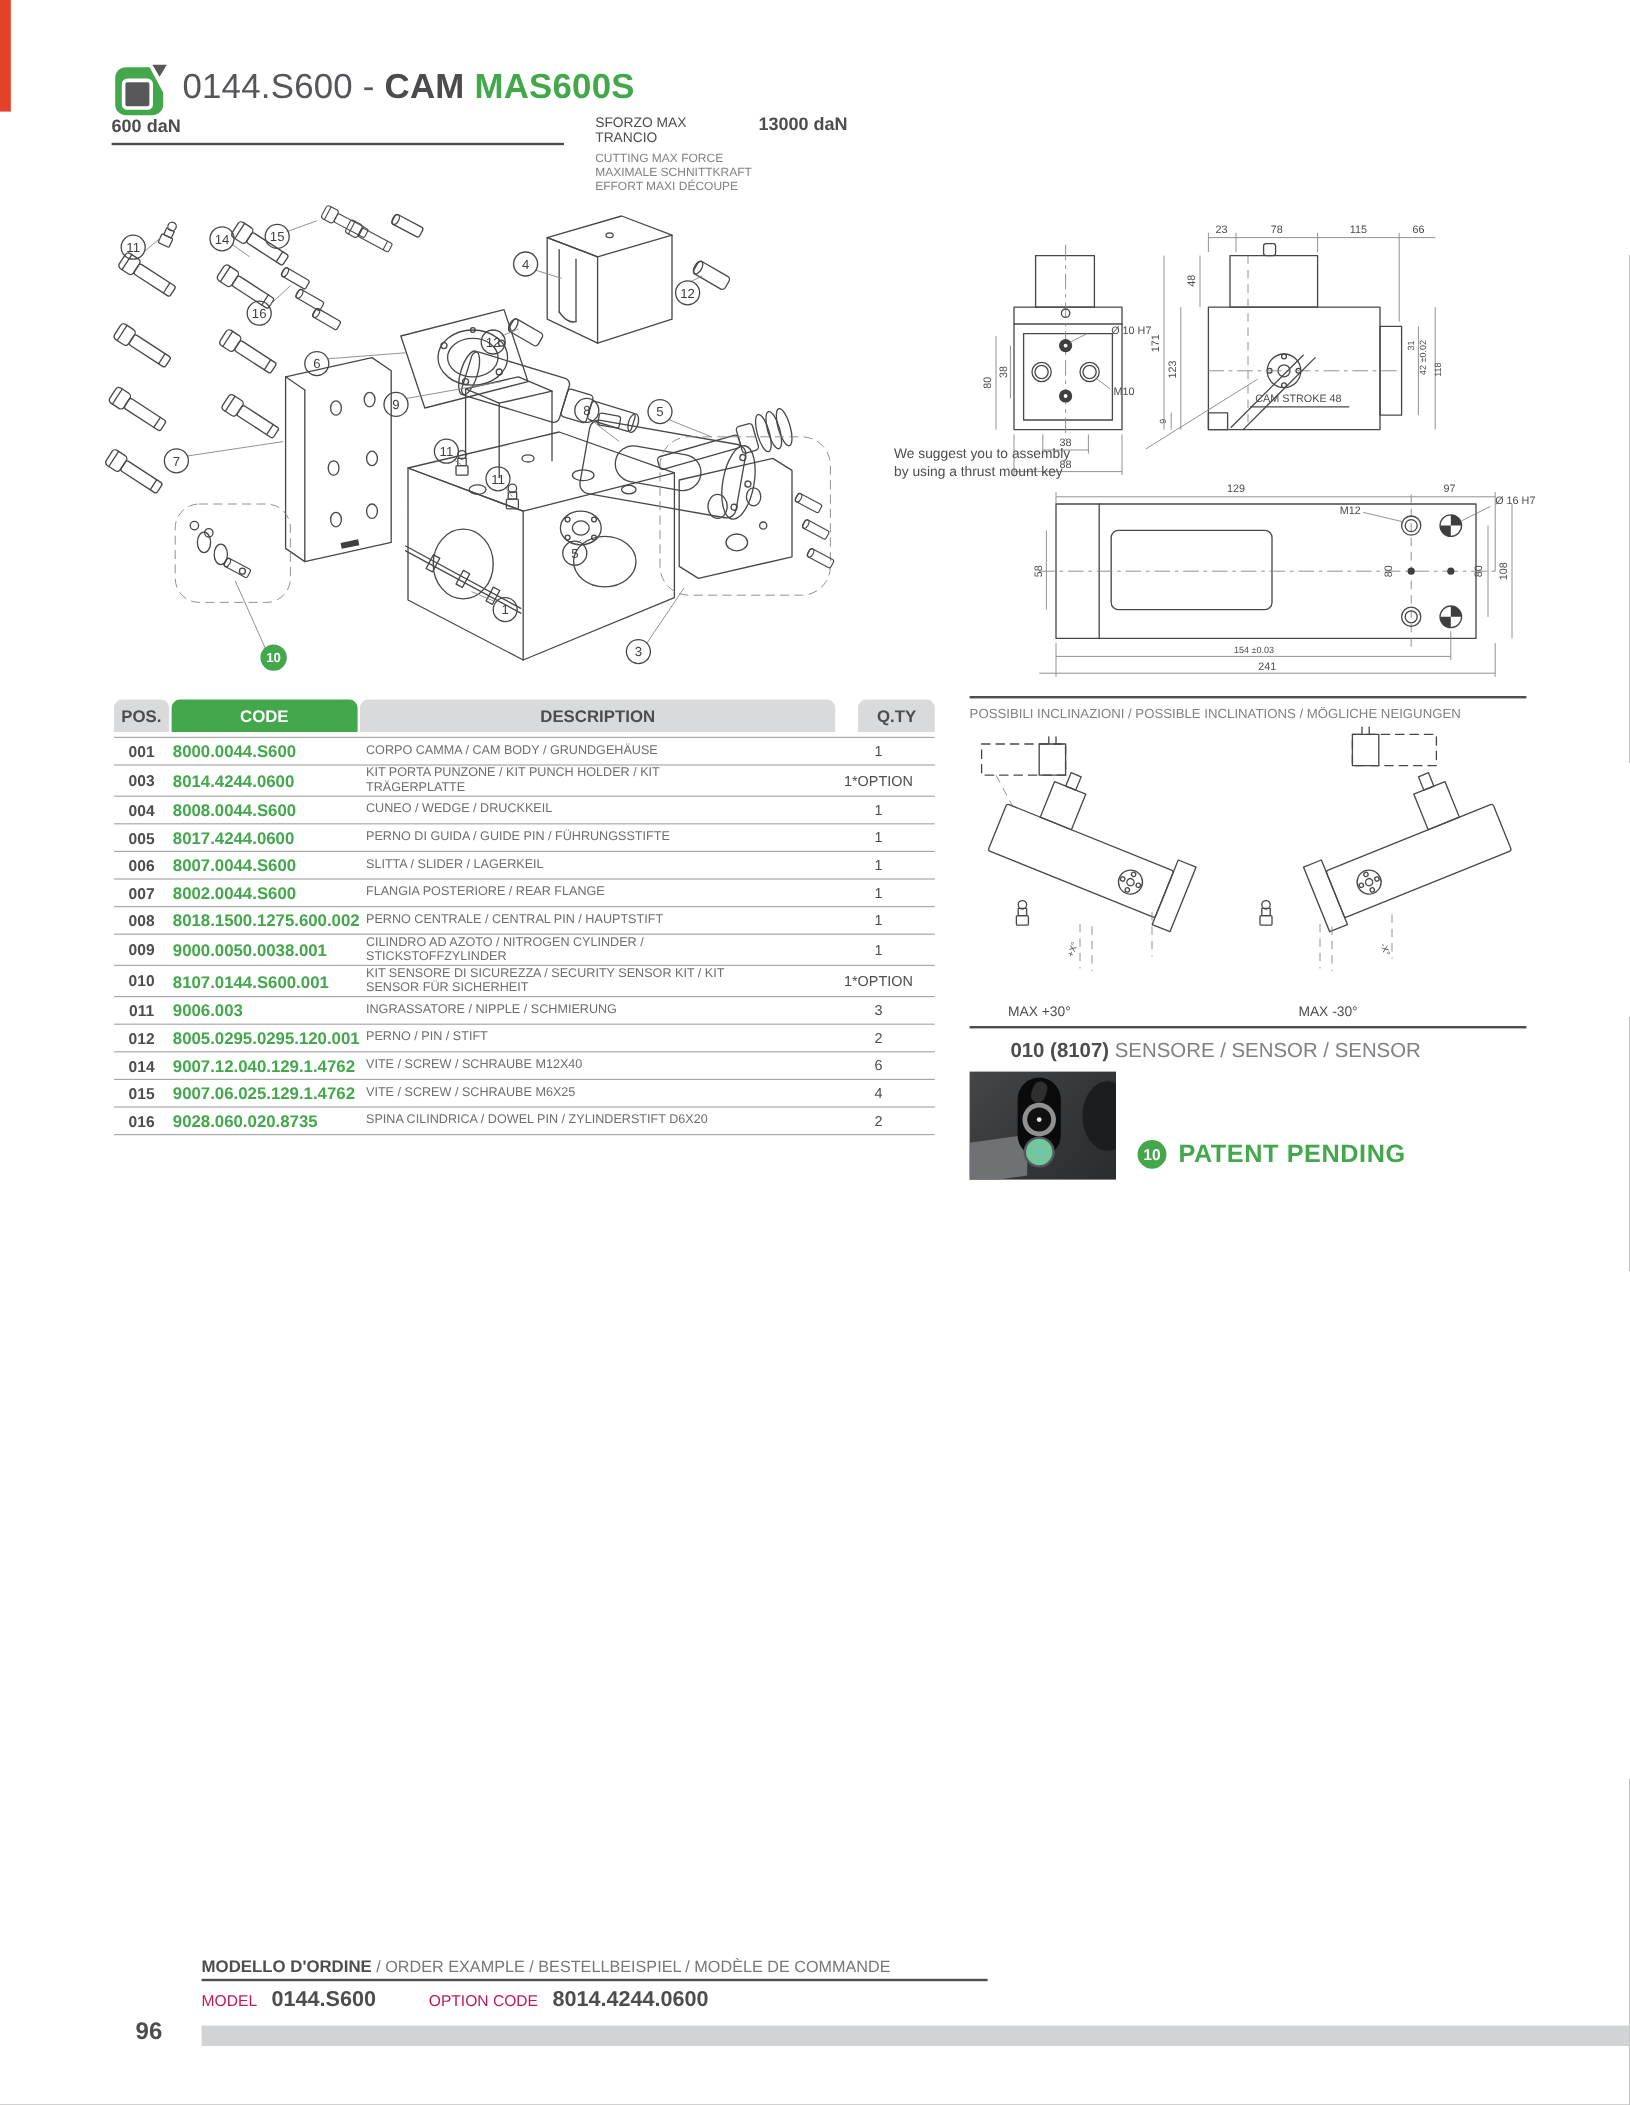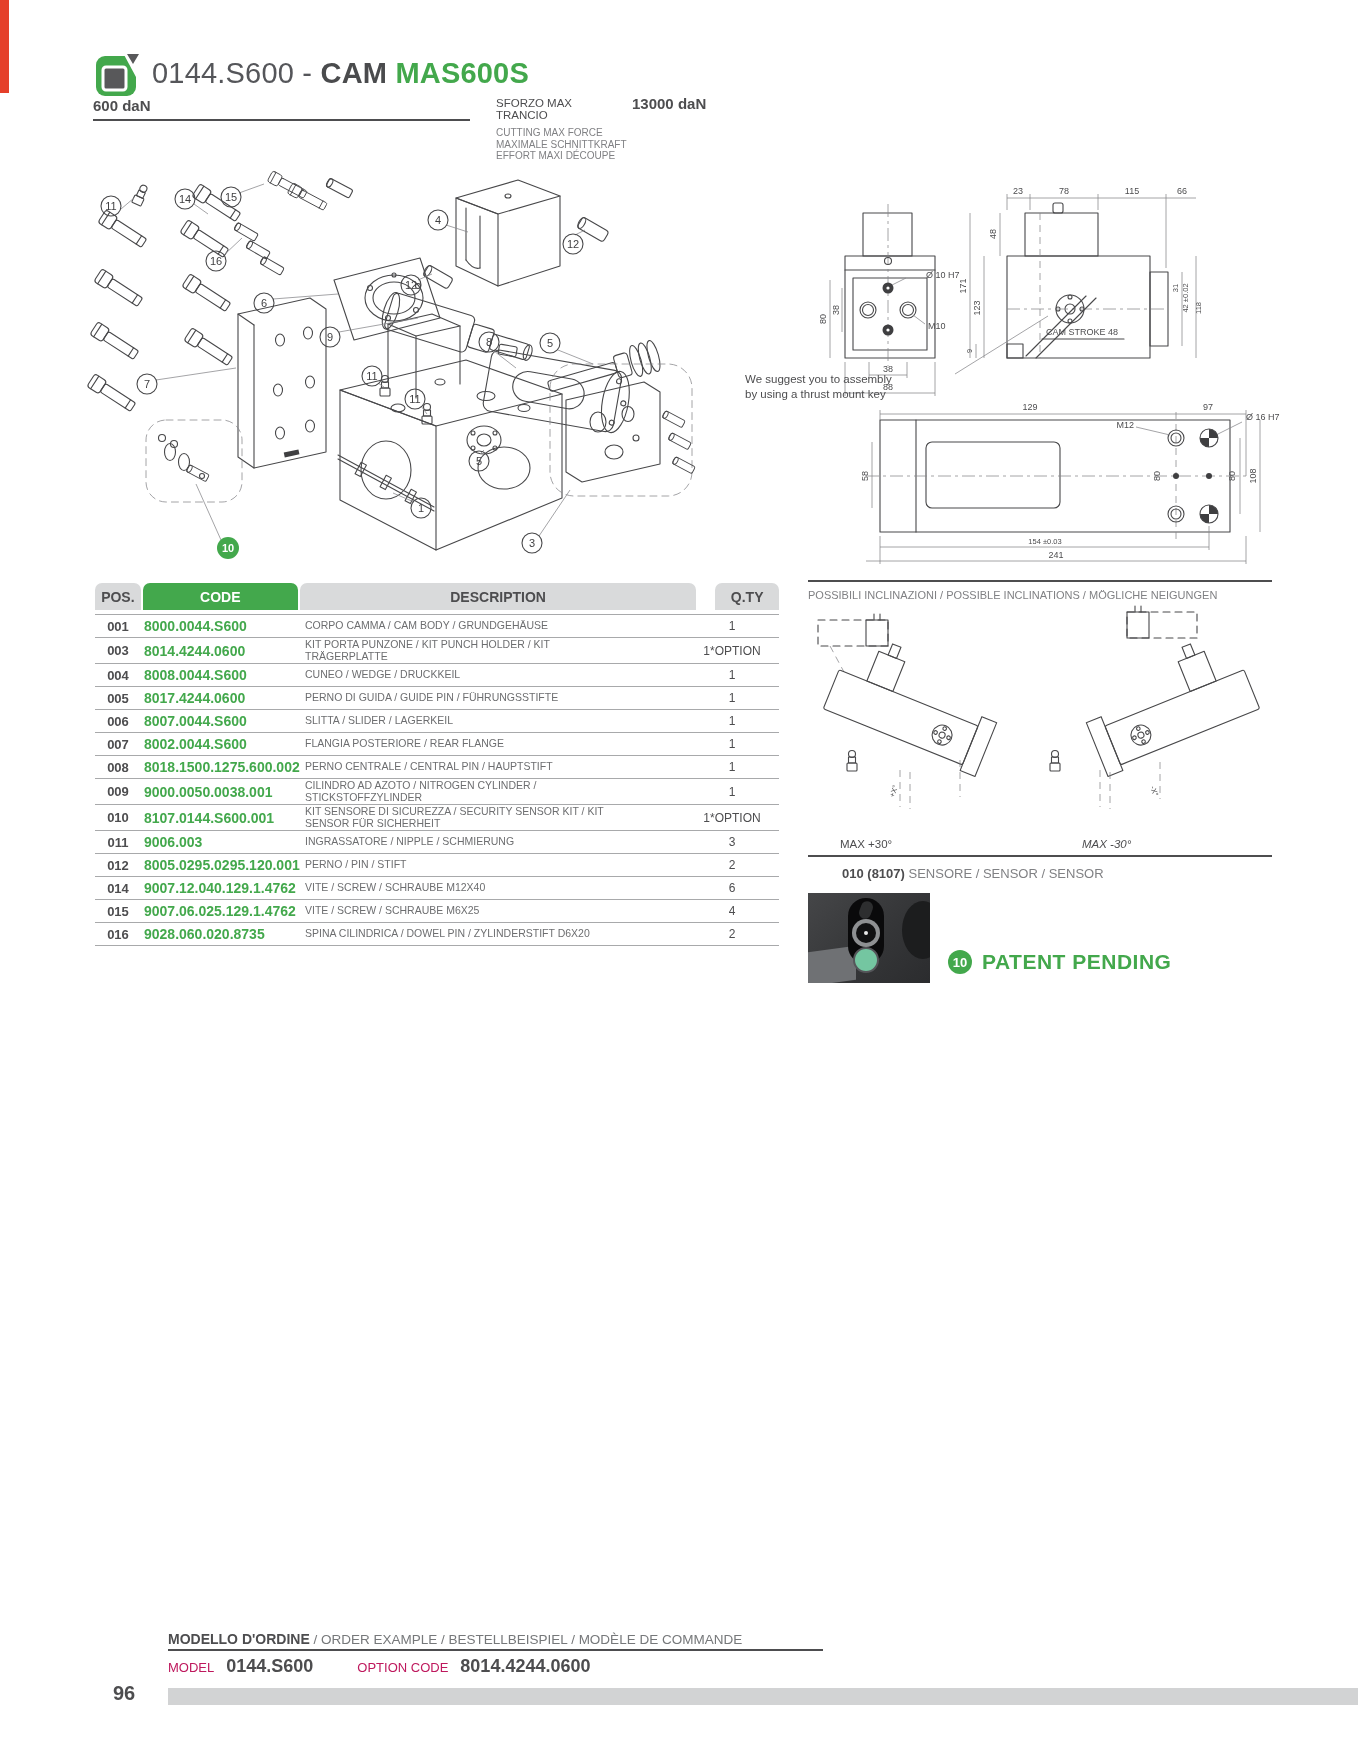--- a/index.html
+++ b/index.html
@@ -40,21 +40,21 @@
   .tbody{border-top:1px solid #a8a9ab;margin-top:4px;}
   .trow{display:flex;align-items:center;border-bottom:1px solid #a8a9ab;min-height:20px;padding:1px 0;}
   .c-pos{width:46px;text-align:center;font-weight:bold;font-size:13px;color:#4d4d4f;}
   .c-code{width:156px;padding-left:3px;box-sizing:border-box;font-weight:bold;font-size:14px;color:#43a84c;white-space:nowrap;}
   .c-desc{width:399px;padding-left:8px;padding-right:62px;box-sizing:border-box;font-size:10.5px;color:#6d6e70;line-height:11.5px;}
   .c-qty{width:72px;text-align:center;font-size:12px;color:#4d4d4f;}
   
   .rule{background:#4d4d4f;height:2px;}
   .incl-title{left:808px;top:589px;font-size:11px;color:#808184;}
   .max-label{font-size:11.5px;color:#4d4d4f;}
-  .sensor-label{left:808px;top:866px;font-size:13px;padding-left:34px;}
+  .sensor-label{left:808px;top:866px;font-size:17px;padding-left:34px;}
   .sensor-label .b{font-weight:bold;color:#4d4d4f;}
   .sensor-label .r{color:#808184;}
   .sensor-photo{left:808px;top:893px;width:122px;height:90px;background:linear-gradient(135deg,#454648 0%,#353638 55%,#2b2c2e 100%);overflow:hidden;}
   .sp{position:absolute;}
   .patent{left:948px;top:950px;display:flex;align-items:center;gap:10px;}
   .patent-badge{width:24px;height:24px;border-radius:50%;background:#43a84c;color:#fff;
                 font-weight:bold;font-size:13px;display:flex;align-items:center;justify-content:center;}
   .patent-text{color:#43a84c;font-size:21px;font-weight:bold;letter-spacing:0.5px;}
   
   .order-title{left:168px;top:1630px;white-space:nowrap;}
@@ -646,21 +646,21 @@
       </g>
       <line class="thin dash" x1="300" y1="158" x2="300" y2="195"></line>
       <line class="thin dash" x1="310" y1="160" x2="310" y2="197"></line>
       <line class="thin dash" x1="360" y1="150" x2="360" y2="187"></line>
       <use href="#nipple" transform="translate(255,150)" class="ln"></use>
       <text class="dim dimS" transform="translate(352,180) rotate(70)">-X°</text>
     </g>
   </svg>
 
   <div class="abs max-label" style="left:840px;top:838px;">MAX +30°</div>
-  <div class="abs max-label" style="left:1082px;top:838px;font-style:italic;">MAX -30°</div>
+  <div class="abs max-label" style="left:1082px;top:838px;">MAX -30°</div>
 
   <div class="abs rule" style="left:808px;top:855px;width:464px;"></div>
   <div class="abs sensor-label">
     <span class="b">010 (8107)</span><span class="r"> SENSORE / SENSOR / SENSOR</span>
   </div>
   <div class="abs sensor-photo">
     <div class="sp" style="left:0;top:56px;width:48px;height:34px;background:#6f7174;transform:skewY(-8deg);"></div>
     <div class="sp" style="right:-14px;top:8px;width:42px;height:58px;background:#1c1d1e;border-radius:50%;"></div>
     <div class="sp" style="left:40px;top:5px;width:36px;height:66px;background:#0a0a0b;border-radius:18px;"></div>
     <div class="sp" style="left:52px;top:8px;width:12px;height:18px;background:#2d2e2f;border-radius:6px;transform:rotate(20deg);"></div>

